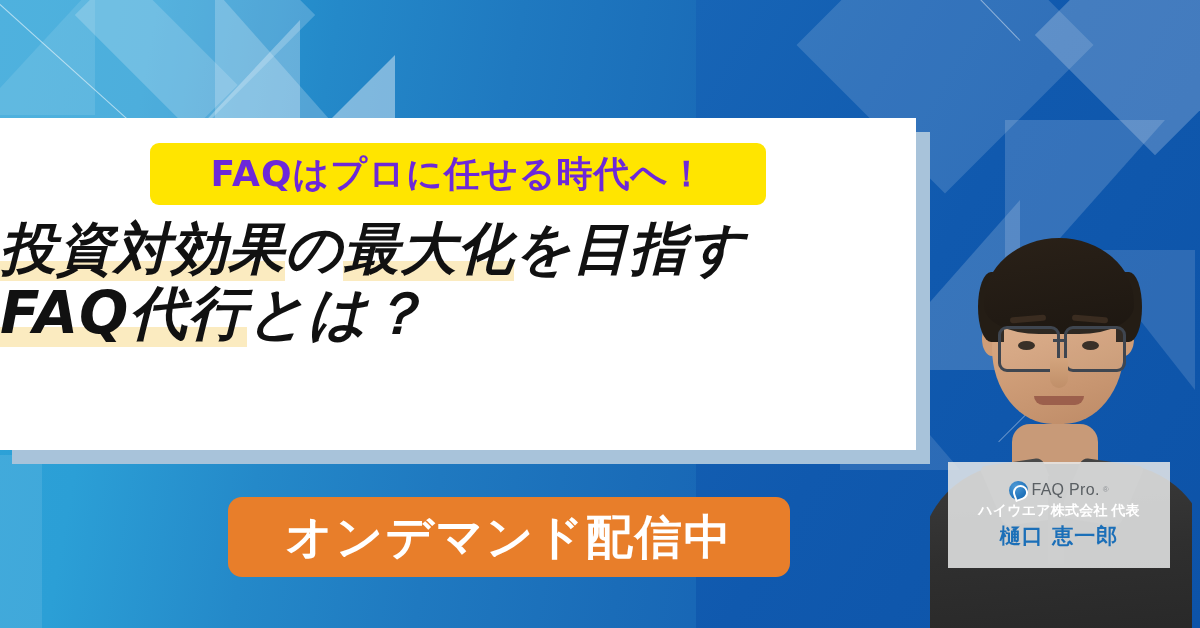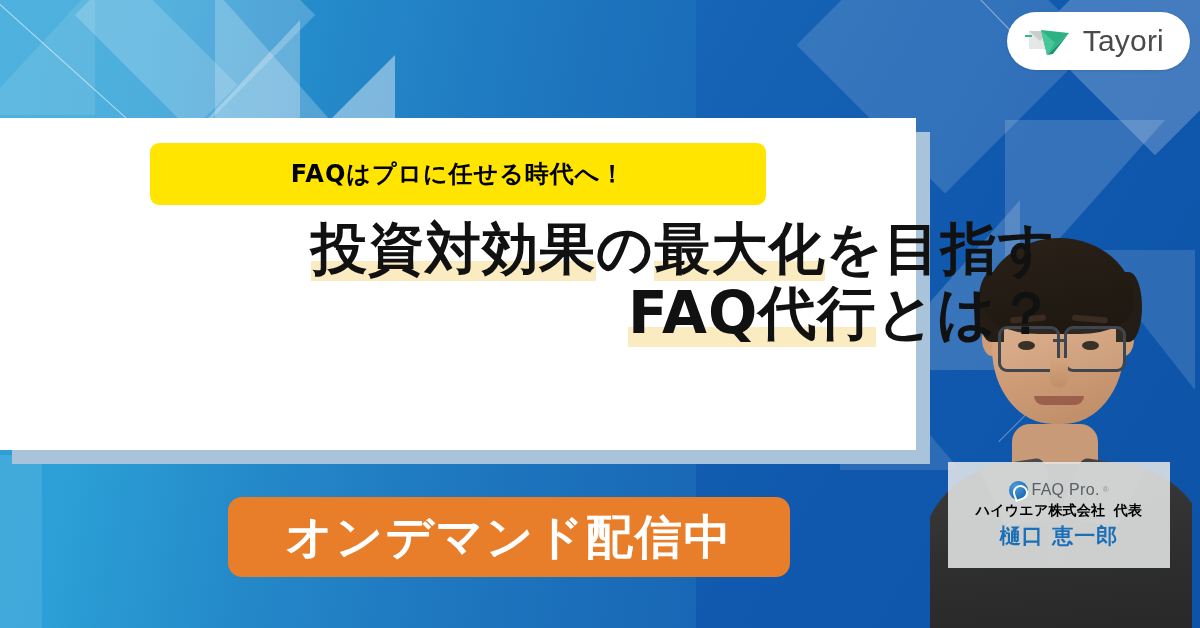--- a/index.html
+++ b/index.html
@@ -60,24 +60,24 @@
   .tayori-mark{width:46px;height:34px;position:relative;flex:none;}
   .tayori-text{font-size:30px;color:#4a4a4a;letter-spacing:.2px;line-height:1;}
 
   
   .card-shadow{position:absolute;left:12px;top:132px;width:918px;height:332px;
     background:#a8c3da;}
   .card{position:absolute;left:0;top:118px;width:916px;height:332px;background:#fff;}
 
   .badge{position:absolute;left:150px;top:143px;width:616px;height:62px;
     background:#ffe500;border-radius:9px;display:flex;align-items:center;justify-content:center;}
-  .badge span{font-size:24px;font-weight:bold;color:#000000;letter-spacing:1px;
+  .badge span{font-size:36px;font-weight:bold;color:#6d28d9;letter-spacing:1px;
     font-family:"DejaVu Sans",sans-serif;}
 
-  .headline{position:absolute;left:0;top:218px;width:1056px;text-align:right;}
+  .headline{position:absolute;left:0;top:218px;width:1056px;text-align:left;font-style:italic;}
   .hl-line{font-size:56px;font-weight:bold;color:#111;letter-spacing:1px;
     line-height:1.12;font-family:"DejaVu Sans",sans-serif;white-space:nowrap;}
   .hl-line.second{font-size:58px;margin-top:0;}
   .hi{background:linear-gradient(to top,#fbebc0 0,#fbebc0 30%,transparent 30%);}
 
   
   .cta{position:absolute;left:228px;top:497px;width:562px;height:80px;
     background:#e87e2a;border-radius:14px;display:flex;align-items:center;justify-content:center;}
   .cta span{font-size:47px;font-weight:bold;color:#fff;letter-spacing:2px;
     font-family:"DejaVu Sans",sans-serif;}
@@ -125,22 +125,22 @@
   .plate{position:absolute;left:948px;top:462px;width:222px;height:106px;
     background:rgba(233,234,234,.85);display:flex;flex-direction:column;
     align-items:center;justify-content:center;gap:2px;}
   .plate-logo{display:flex;align-items:center;gap:3px;}
   .plate-mark{width:19px;height:19px;border-radius:50%;
     background:radial-gradient(circle at 34% 30%,#4f9ad6,#1b6fb8 70%);position:relative;flex:none;}
   .plate-mark::after{content:"";position:absolute;left:4px;top:4px;width:11px;height:11px;
     border:2px solid #fff;border-radius:50% 50% 50% 0;transform:rotate(-20deg);}
   .plate-logo-text{font-size:16px;color:#5a5f63;letter-spacing:.3px;line-height:1;}
   .plate-reg{font-size:8px;color:#8e9296;line-height:1;vertical-align:super;}
-  .plate-company{font-size:14px;font-weight:bold;color:#000000;letter-spacing:.2px;
-    font-family:Liberation Mono, monospace;}
+  .plate-company{font-size:14px;font-weight:bold;color:#ffffff;letter-spacing:.2px;
+    font-family:Liberation Serif, serif;}
   .plate-name{font-size:21px;font-weight:bold;color:#1b6fb8;letter-spacing:1px;
     font-family:"DejaVu Sans",sans-serif;}
 </style>
 </head>
 <body>
 
 <div class="stage">
 
   <div class="bg-base"></div>
   <div class="bg-right"></div>
@@ -195,33 +195,20 @@
 
   <div class="headline">
     <div class="hl-line"><span class="hi">投資対効果</span><span>の</span><span class="hi">最大化</span><span>を目指す</span></div>
     <div class="hl-line second"><span class="hi">FAQ代行</span><span>とは？</span></div>
   </div>
 
   <div class="cta">
     <span>オンデマンド配信中</span>
   </div>
 
-  <div class="tayori">
-    <span class="tayori-mark">
-      <svg width="46" height="34" viewBox="0 0 46 34">
-        <path d="M4 7 L26 7 L26 25 L4 25 Z" fill="#e6e8e7"></path>
-        <path d="M4 7 L15 17 L26 7 Z" fill="#c9cdcc"></path>
-        <path d="M0 11 L7 11 L7 13 L0 13 Z" fill="#3ab88a"></path>
-        <path d="M16 6 L44 9 L22 31 Z" fill="#2fb283"></path>
-        <path d="M44 9 L28 30 L22 31 Z" fill="#17996d"></path>
-        <path d="M16 6 L30 19 L22 31 Z" fill="#46c79a"></path>
-      </svg>
-    </span>
-    <span class="tayori-text">Tayori</span>
-  </div>
 
   <div class="plate">
     <div class="plate-logo">
       <span class="plate-mark"></span>
       <span class="plate-logo-text">FAQ Pro.</span>
       <span class="plate-reg">®</span>
     </div>
     <div class="plate-company">ハイウエア株式会社 代表</div>
     <div class="plate-name">樋口 恵一郎</div>
   </div>

